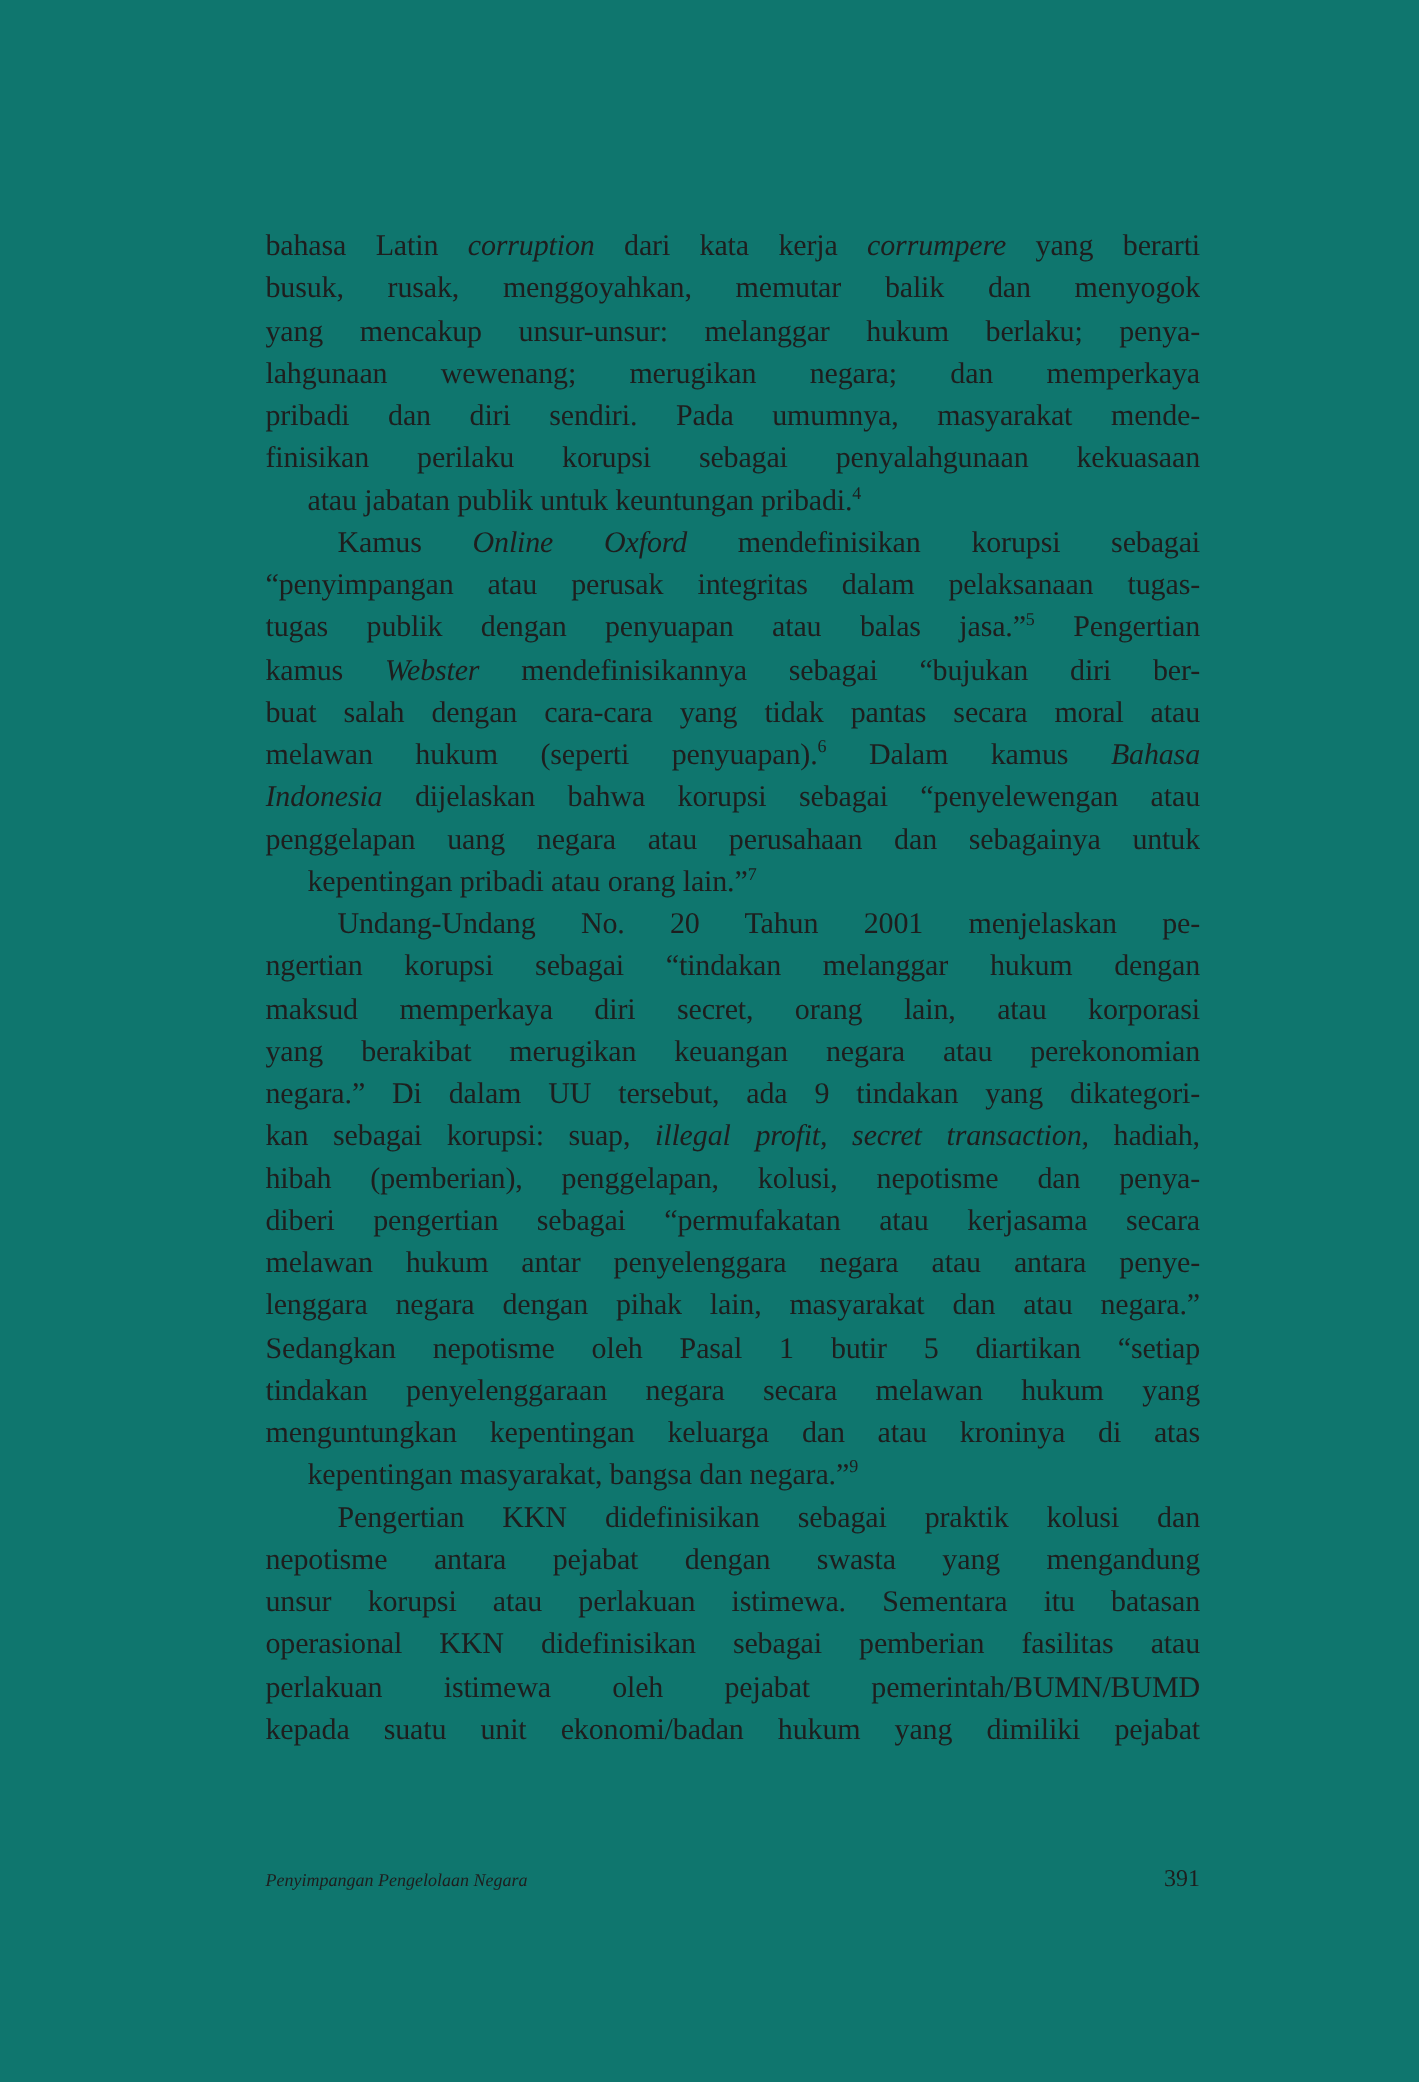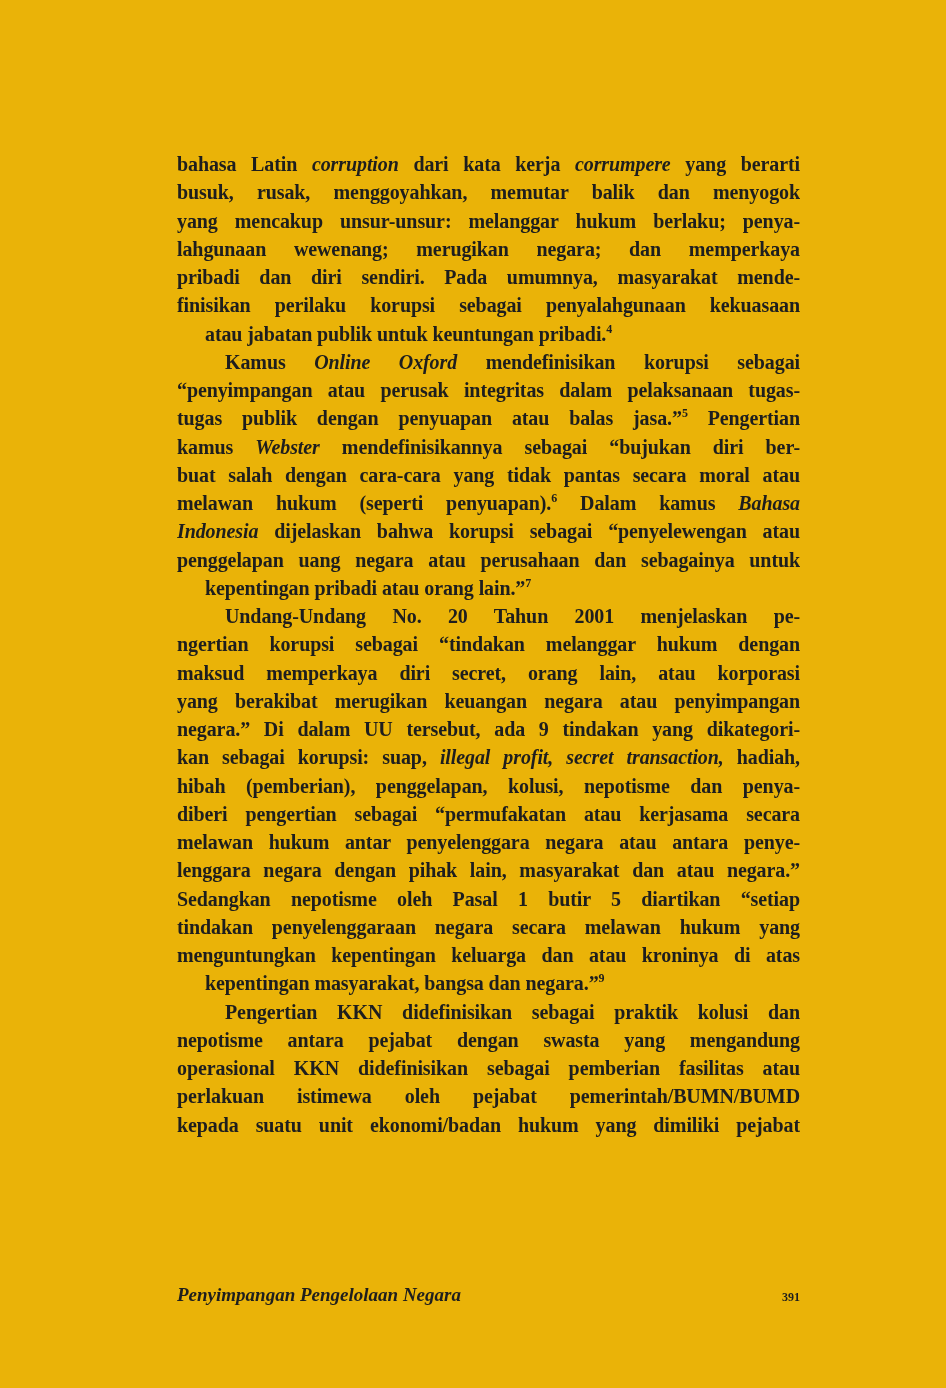--- a/index.html
+++ b/index.html
@@ -49,31 +49,30 @@
     position: absolute;
     left: 177px;
     top: 1244px;
     width: 623px;
     display: flex;
     justify-content: space-between;
     align-items: baseline;
   }
   .footer-title {
     font-style: italic;
-    font-size: 19px;
-    margin-top: 40px;
+    font-size: 12px;
   }
   .footer-page {
-    font-size: 12px;
+    font-size: 16px;
   }
 </style>
 </head>
 <body>
 
-<div class="page" style="background: #eab308; color: rgb(30, 30, 30); font-weight: bold;">
+<div class="page" style="background: #0f766e; color: rgb(30, 30, 30);">
   <div class="text-block">
       <div class="para">
         <div class="line"><span class="seg">bahasa Latin </span><span class="seg-i">corruption</span><span class="seg"> dari kata kerja </span><span class="seg-i">corrumpere</span><span class="seg"> yang berarti</span></div>
         <div class="line"><span class="seg">busuk, rusak, menggoyahkan, memutar balik dan menyogok</span></div>
         <div class="line"><span class="seg">yang mencakup unsur-unsur: melanggar hukum berlaku; penya-</span></div>
         <div class="line"><span class="seg">lahgunaan wewenang; merugikan negara; dan memperkaya</span></div>
         <div class="line"><span class="seg">pribadi dan diri sendiri. Pada umumnya, masyarakat mende-</span></div>
         <div class="line"><span class="seg">finisikan perilaku korupsi sebagai penyalahgunaan kekuasaan</span></div>
         <div class="line lastline"><span class="seg">atau jabatan publik untuk keuntungan pribadi.</span><sup class="fnote">4</sup></div>
       </div>
@@ -85,35 +84,36 @@
         <div class="line"><span class="seg">buat salah dengan cara-cara yang tidak pantas secara moral atau</span></div>
         <div class="line"><span class="seg">melawan hukum (seperti penyuapan).</span><sup class="fnote">6</sup><span class="seg"> Dalam kamus </span><span class="seg-i">Bahasa</span></div>
         <div class="line"><span class="seg-i">Indonesia</span><span class="seg"> dijelaskan bahwa korupsi sebagai “penyelewengan atau</span></div>
         <div class="line"><span class="seg">penggelapan uang negara atau perusahaan dan sebagainya untuk</span></div>
         <div class="line lastline"><span class="seg">kepentingan pribadi atau orang lain.”</span><sup class="fnote">7</sup></div>
       </div>
       <div class="para">
         <div class="line indent"><span class="seg">Undang-Undang No. 20 Tahun 2001 menjelaskan pe-</span></div>
         <div class="line"><span class="seg">ngertian korupsi sebagai “tindakan melanggar hukum dengan</span></div>
         <div class="line"><span class="seg">maksud memperkaya diri secret, orang lain, atau korporasi</span></div>
-        <div class="line"><span class="seg">yang berakibat merugikan keuangan negara atau penyimpangan</span></div>
+        <div class="line"><span class="seg">yang berakibat merugikan keuangan negara atau perekonomian</span></div>
         <div class="line"><span class="seg">negara.” Di dalam UU tersebut, ada 9 tindakan yang dikategori-</span></div>
         <div class="line"><span class="seg">kan sebagai korupsi: suap, </span><span class="seg-i">illegal profit, secret transaction,</span><span class="seg"> hadiah,</span></div>
         <div class="line"><span class="seg">hibah (pemberian), penggelapan, kolusi, nepotisme dan penya-</span></div>
         <div class="line"><span class="seg">diberi pengertian sebagai “permufakatan atau kerjasama secara</span></div>
         <div class="line"><span class="seg">melawan hukum antar penyelenggara negara atau antara penye-</span></div>
         <div class="line"><span class="seg">lenggara negara dengan pihak lain, masyarakat dan atau negara.”</span></div>
         <div class="line"><span class="seg">Sedangkan nepotisme oleh Pasal 1 butir 5 diartikan “setiap</span></div>
         <div class="line"><span class="seg">tindakan penyelenggaraan negara secara melawan hukum yang</span></div>
         <div class="line"><span class="seg">menguntungkan kepentingan keluarga dan atau kroninya di atas</span></div>
         <div class="line lastline"><span class="seg">kepentingan masyarakat, bangsa dan negara.”</span><sup class="fnote">9</sup></div>
       </div>
       <div class="para">
         <div class="line indent"><span class="seg">Pengertian KKN didefinisikan sebagai praktik kolusi dan</span></div>
         <div class="line"><span class="seg">nepotisme antara pejabat dengan swasta yang mengandung</span></div>
+        <div class="line"><span class="seg">unsur korupsi atau perlakuan istimewa. Sementara itu batasan</span></div>
         <div class="line"><span class="seg">operasional KKN didefinisikan sebagai pemberian fasilitas atau</span></div>
         <div class="line"><span class="seg">perlakuan istimewa oleh pejabat pemerintah/BUMN/BUMD</span></div>
         <div class="line"><span class="seg">kepada suatu unit ekonomi/badan hukum yang dimiliki pejabat</span></div>
       </div>
     </div>
   <div class="footer">
     <span class="footer-title">Penyimpangan Pengelolaan Negara</span>
     <span class="footer-page">391</span>
   </div>
 </div>

